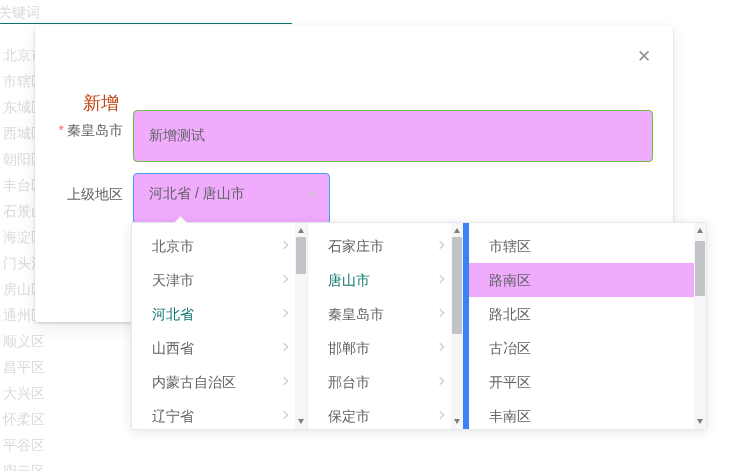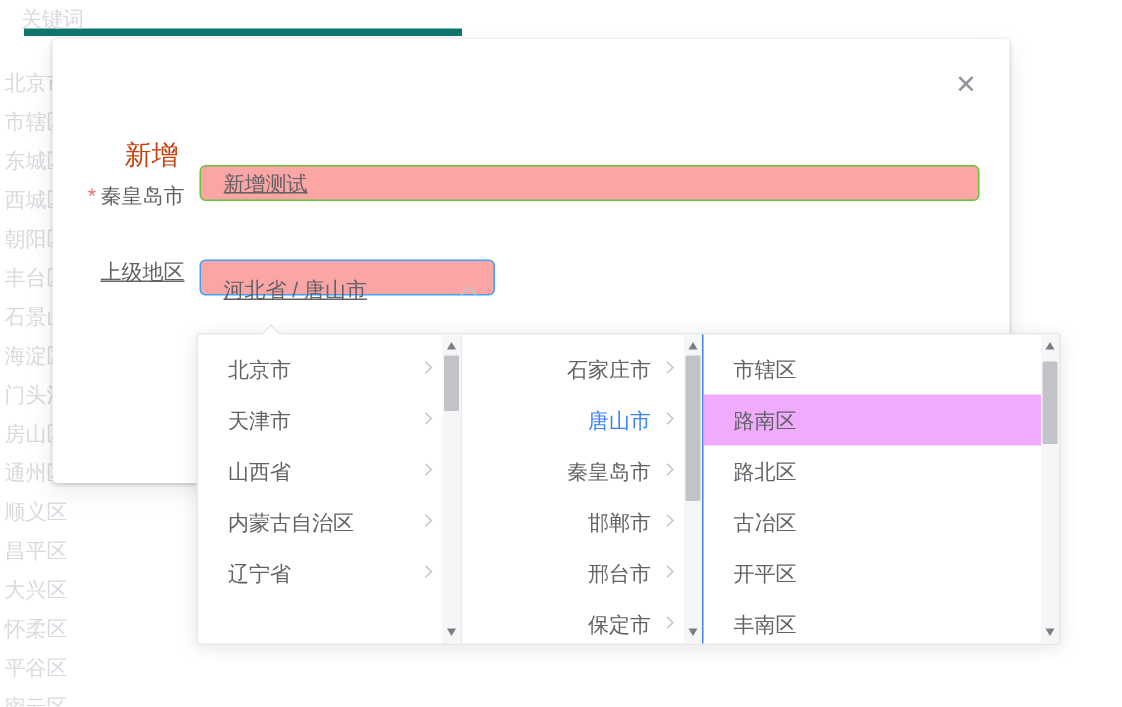--- a/index.html
+++ b/index.html
@@ -5,65 +5,65 @@
   * { margin:0; padding:0; box-sizing:border-box; }
   html,body { width:748px; height:471px; }
   body {
     position:relative; width:748px; height:471px; overflow:hidden;
     background:#fff; font-family:"Liberation Sans","DejaVu Sans",sans-serif;
     font-size:14px; color:#606266;
   }
 
   
   .bg-layer { position:absolute; inset:0; z-index:1; }
-  .bg-search { position:absolute; left:16px; top:0; width:292px; height:24px;
-    border-bottom:5px solid #0f766e; }
+  .bg-search { position:absolute; left:0; top:0; width:292px; height:24px;
+    border-bottom:1px solid #0f766e; }
   .bg-search .ph { position:absolute; left:-2px; top:4px; color:#d7dade; font-size:14px; }
   .bg-row { position:absolute; left:3px; height:20px; line-height:20px;
     color:#d7dade; font-size:14px; white-space:nowrap; }
 
   
   .dialog { position:absolute; left:35px; top:26px; width:638px; height:296px;
     background:#fff; border-radius:3px; z-index:2;
     box-shadow:0 1px 3px rgba(0,0,0,0.18), 0 6px 18px rgba(0,0,0,0.08); }
   .dialog-title { position:absolute; left:48px; top:20px; font-size:18px;
     line-height:26px; color:#c2410c;margin-top:44px; }
   .dialog-close { position:absolute; top:20px; right:18px; width:22px; height:22px;
     color:#909399; font-size:17px; line-height:22px; text-align:center; cursor:pointer;
     background:none; border:none; font-family:"Liberation Sans",sans-serif; }
 
   .form-label { position:absolute; left:0; width:88px; height:40px; line-height:40px;
     text-align:right; color:#606266; font-size:14px; }
   .form-label .req { color:#f56c6c; margin-right:3px; }
-  .row1 { top:84px; } .row2 { top:135px;text-decoration:underline; }
+  .row1 { top:84px; } .row2 { top:148px; }
 
-  .inp { position:absolute; left:98px; height:24px; background:#fca5a5;
+  .inp { position:absolute; left:98px; height:52px; background:#f0abfc;
     border-radius:4px; font-size:14px; color:#606266; line-height:38px;
-    padding:0 15px; outline:none; font-family:"Liberation Sans","DejaVu Sans",sans-serif;text-decoration:underline; }
+    padding:0 15px; outline:none; font-family:"Liberation Sans","DejaVu Sans",sans-serif; }
   .inp-name { top:84px; width:520px; border:1px solid #67c23a; }
   .inp-cascader { top:147px; width:197px; border:1px solid #409eff; cursor:pointer;
     padding-right:41px; }
   .caret-up { position:absolute; right:10px; top:16px; width:13px; height:8px; }
 
   
   .panel { position:absolute; left:131px; top:222px; width:576px; height:208px;
     background:#fff; border:1px solid #e4e7ed; border-radius:2px; z-index:3;
     box-shadow:0 2px 12px rgba(0,0,0,0.1); display:flex; overflow:visible; }
   .popper-arrow { position:absolute; left:44px; top:-5px; width:9px; height:9px;
     background:#fff; border-left:1px solid #e4e7ed; border-top:1px solid #e4e7ed;
     transform:rotate(45deg); }
   .col { position:relative; height:100%; overflow:hidden; }
   .col1 { width:176px; border-right:1px solid #e8ebf0; }
-  .col2 { width:161px; border-right:1px solid #3b82f6;text-align:right; }
+  .col2 { width:161px; border-right:6px solid #3b82f6; }
   .col3 { width:237px; }
   .col ul { list-style:none; padding-top:6px; }
   .col li { position:relative; height:34px; line-height:34px; padding:0 34px 0 20px;
     color:#606266; font-size:14px; cursor:pointer; white-space:nowrap; }
   .col3 li { padding-right:20px; margin-right:12px; }
-  .col li.active { color:#3b82f6; }
+  .col li.active { color:#0f766e; }
   .col li.hovered { background:#f0abfc; }
   .chev { position:absolute; right:20px; top:13px; width:6px; height:6px;
     border-top:1px solid #c0c4cc; border-right:1px solid #c0c4cc;
     transform:rotate(45deg); }
 
   
   .sbar { position:absolute; top:0; right:0; bottom:0; width:12px;
     background:#f6f6f8; z-index:4; }
   .sbar .btn { position:absolute; left:0; width:12px; height:12px; cursor:pointer; }
   .sbar .btn.up { top:2px; } .sbar .btn.down { bottom:2px; }
@@ -123,20 +123,21 @@
   </div>
 </div>
 
 <div class="panel">
   <div class="popper-arrow"></div>
 
   <div class="col col1">
     <ul>
       <li><span>北京市</span><i class="chev"></i></li>
       <li><span>天津市</span><i class="chev"></i></li>
+      <li class="active"><span>河北省</span><i class="chev"></i></li>
       <li><span>山西省</span><i class="chev"></i></li>
       <li><span>内蒙古自治区</span><i class="chev"></i></li>
       <li><span>辽宁省</span><i class="chev"></i></li>
     </ul>
     <div class="sbar">
       <div class="btn up"></div>
       <div class="thumb t1"></div>
       <div class="btn down"></div>
     </div>
   </div>

